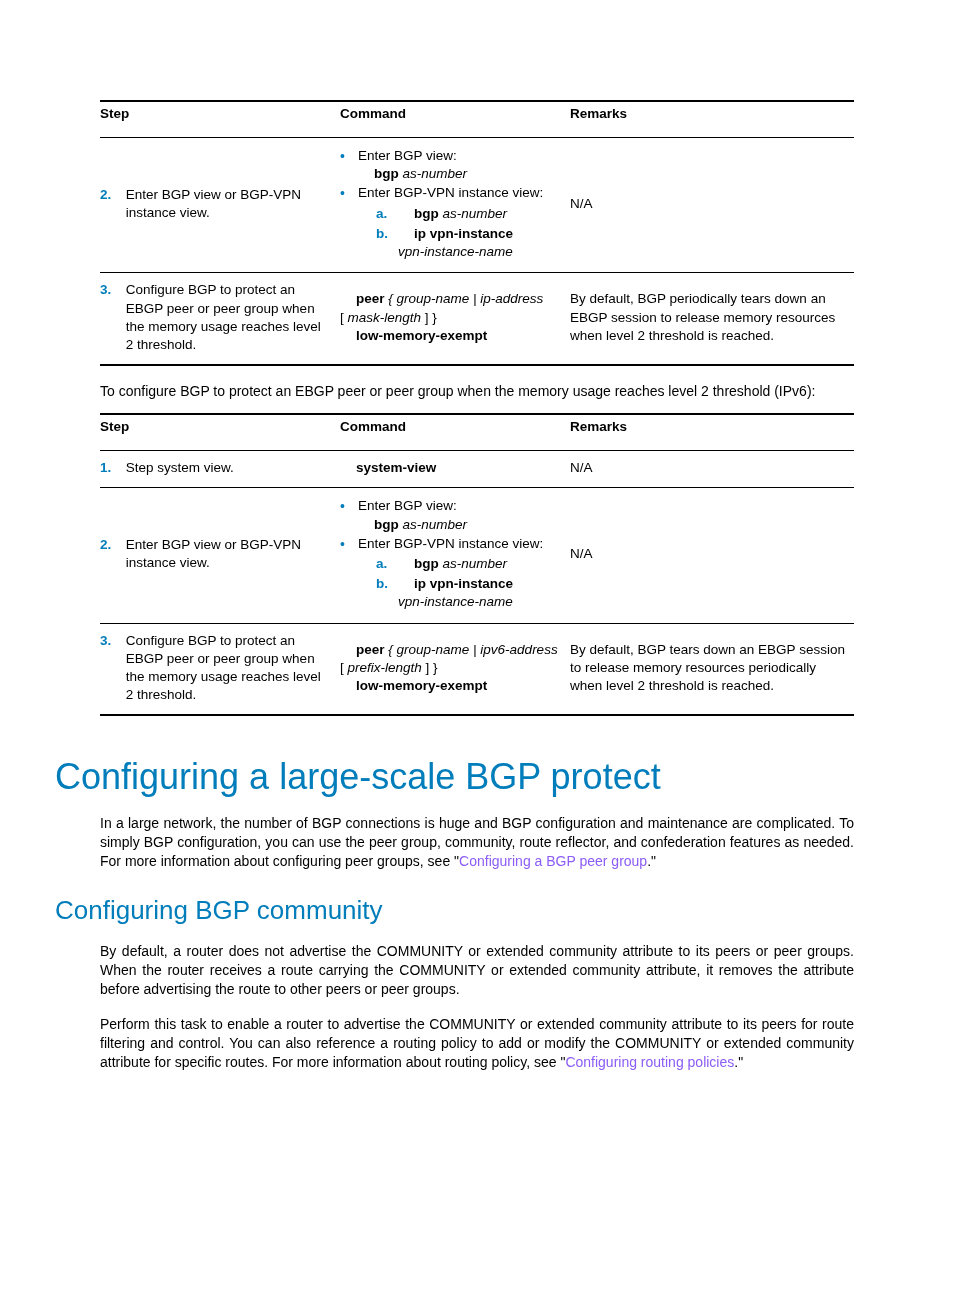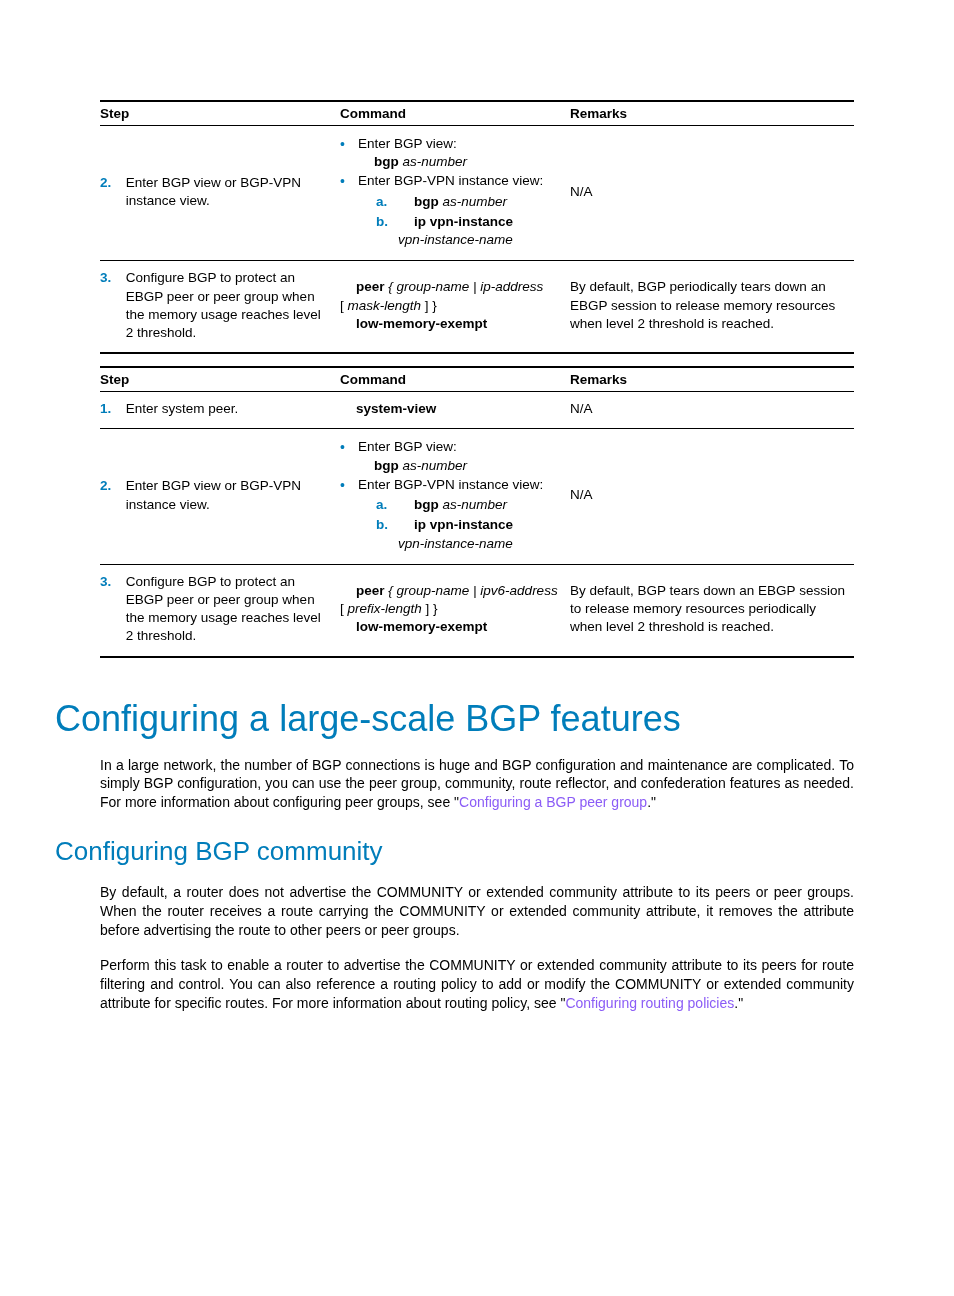--- a/index.html
+++ b/index.html
@@ -19,21 +19,21 @@
     border-collapse: collapse;
     width: 100%;
     font-size: 13.5px;
   }
   thead tr.top-rule th {
     border-top: 2px solid #000;
   }
   thead th {
     text-align: left;
     font-weight: bold;
-    padding: 4px 6px 4px 0;
+    padding: 4px 6px 16px 0;
     border-bottom: 1px solid #000;
     vertical-align: bottom;
   }
   tbody td {
     padding: 8px 8px 10px 0;
     border-bottom: 1px solid #000;
     vertical-align: middle;
     line-height: 1.35;
   }
   tbody tr:last-child td {
@@ -167,39 +167,40 @@
         <td>
           <span class="bold">peer</span><span class="ital"> { group-name | ip-address</span><br>
           <span>[ </span><span class="ital">mask-length</span><span> ] }</span><br>
           <span class="bold">low-memory-exempt</span>
         </td>
         <td>By default, BGP periodically tears down an EBGP session to release memory resources when level 2 threshold is reached.</td>
       </tr>
     </tbody>
   </table>
 
+  <p class="para">To configure BGP to protect an EBGP peer or peer group when the memory usage reaches level 2 threshold (IPv6):</p>
 
   <table style="margin-top:12px;">
     <colgroup>
         <col class="col-step">
         <col class="col-cmd">
         <col class="col-remark">
       </colgroup>
     <thead>
       <tr class="top-rule">
         <th>Step</th>
         <th>Command</th>
         <th>Remarks</th>
       </tr>
     </thead>
     <tbody>
       <tr>
         <td>
           <span class="stepnum">1.</span>
-          <span class="steptext">Enter system peer.</span>
+          <span class="steptext">Step system view.</span>
         </td>
         <td><span class="bold">system-view</span></td>
         <td>N/A</td>
       </tr>
       <tr>
         <td>
           <span class="stepnum">2.</span>
           <span class="steptext">Enter BGP view or BGP-VPN instance view.</span>
         </td>
         <td>
@@ -233,21 +234,21 @@
         <td>
           <span class="bold">peer</span><span class="ital"> { group-name | ipv6-address</span><br>
           <span>[ </span><span class="ital">prefix-length</span><span> ] }</span><br>
           <span class="bold">low-memory-exempt</span>
         </td>
         <td>By default, BGP tears down an EBGP session to release memory resources periodically when level 2 threshold is reached.</td>
       </tr>
     </tbody>
   </table>
 
-  <div class="h1">Configuring a large-scale BGP features</div>
+  <div class="h1">Configuring a large-scale BGP protect</div>
 
   <p class="para">
     <span>In a large network, the number of BGP connections is huge and BGP configuration and maintenance are complicated. To simply BGP configuration, you can use the peer group, community, route reflector, and confederation features as needed. For more information about configuring peer groups, see "</span><a class="link" href="#">Configuring a BGP peer group</a><span>."</span>
   </p>
 
   <div class="h2">Configuring BGP community</div>
 
   <p class="para">By default, a router does not advertise the COMMUNITY or extended community attribute to its peers or peer groups. When the router receives a route carrying the COMMUNITY or extended community attribute, it removes the attribute before advertising the route to other peers or peer groups.</p>
 
   <p class="para">

